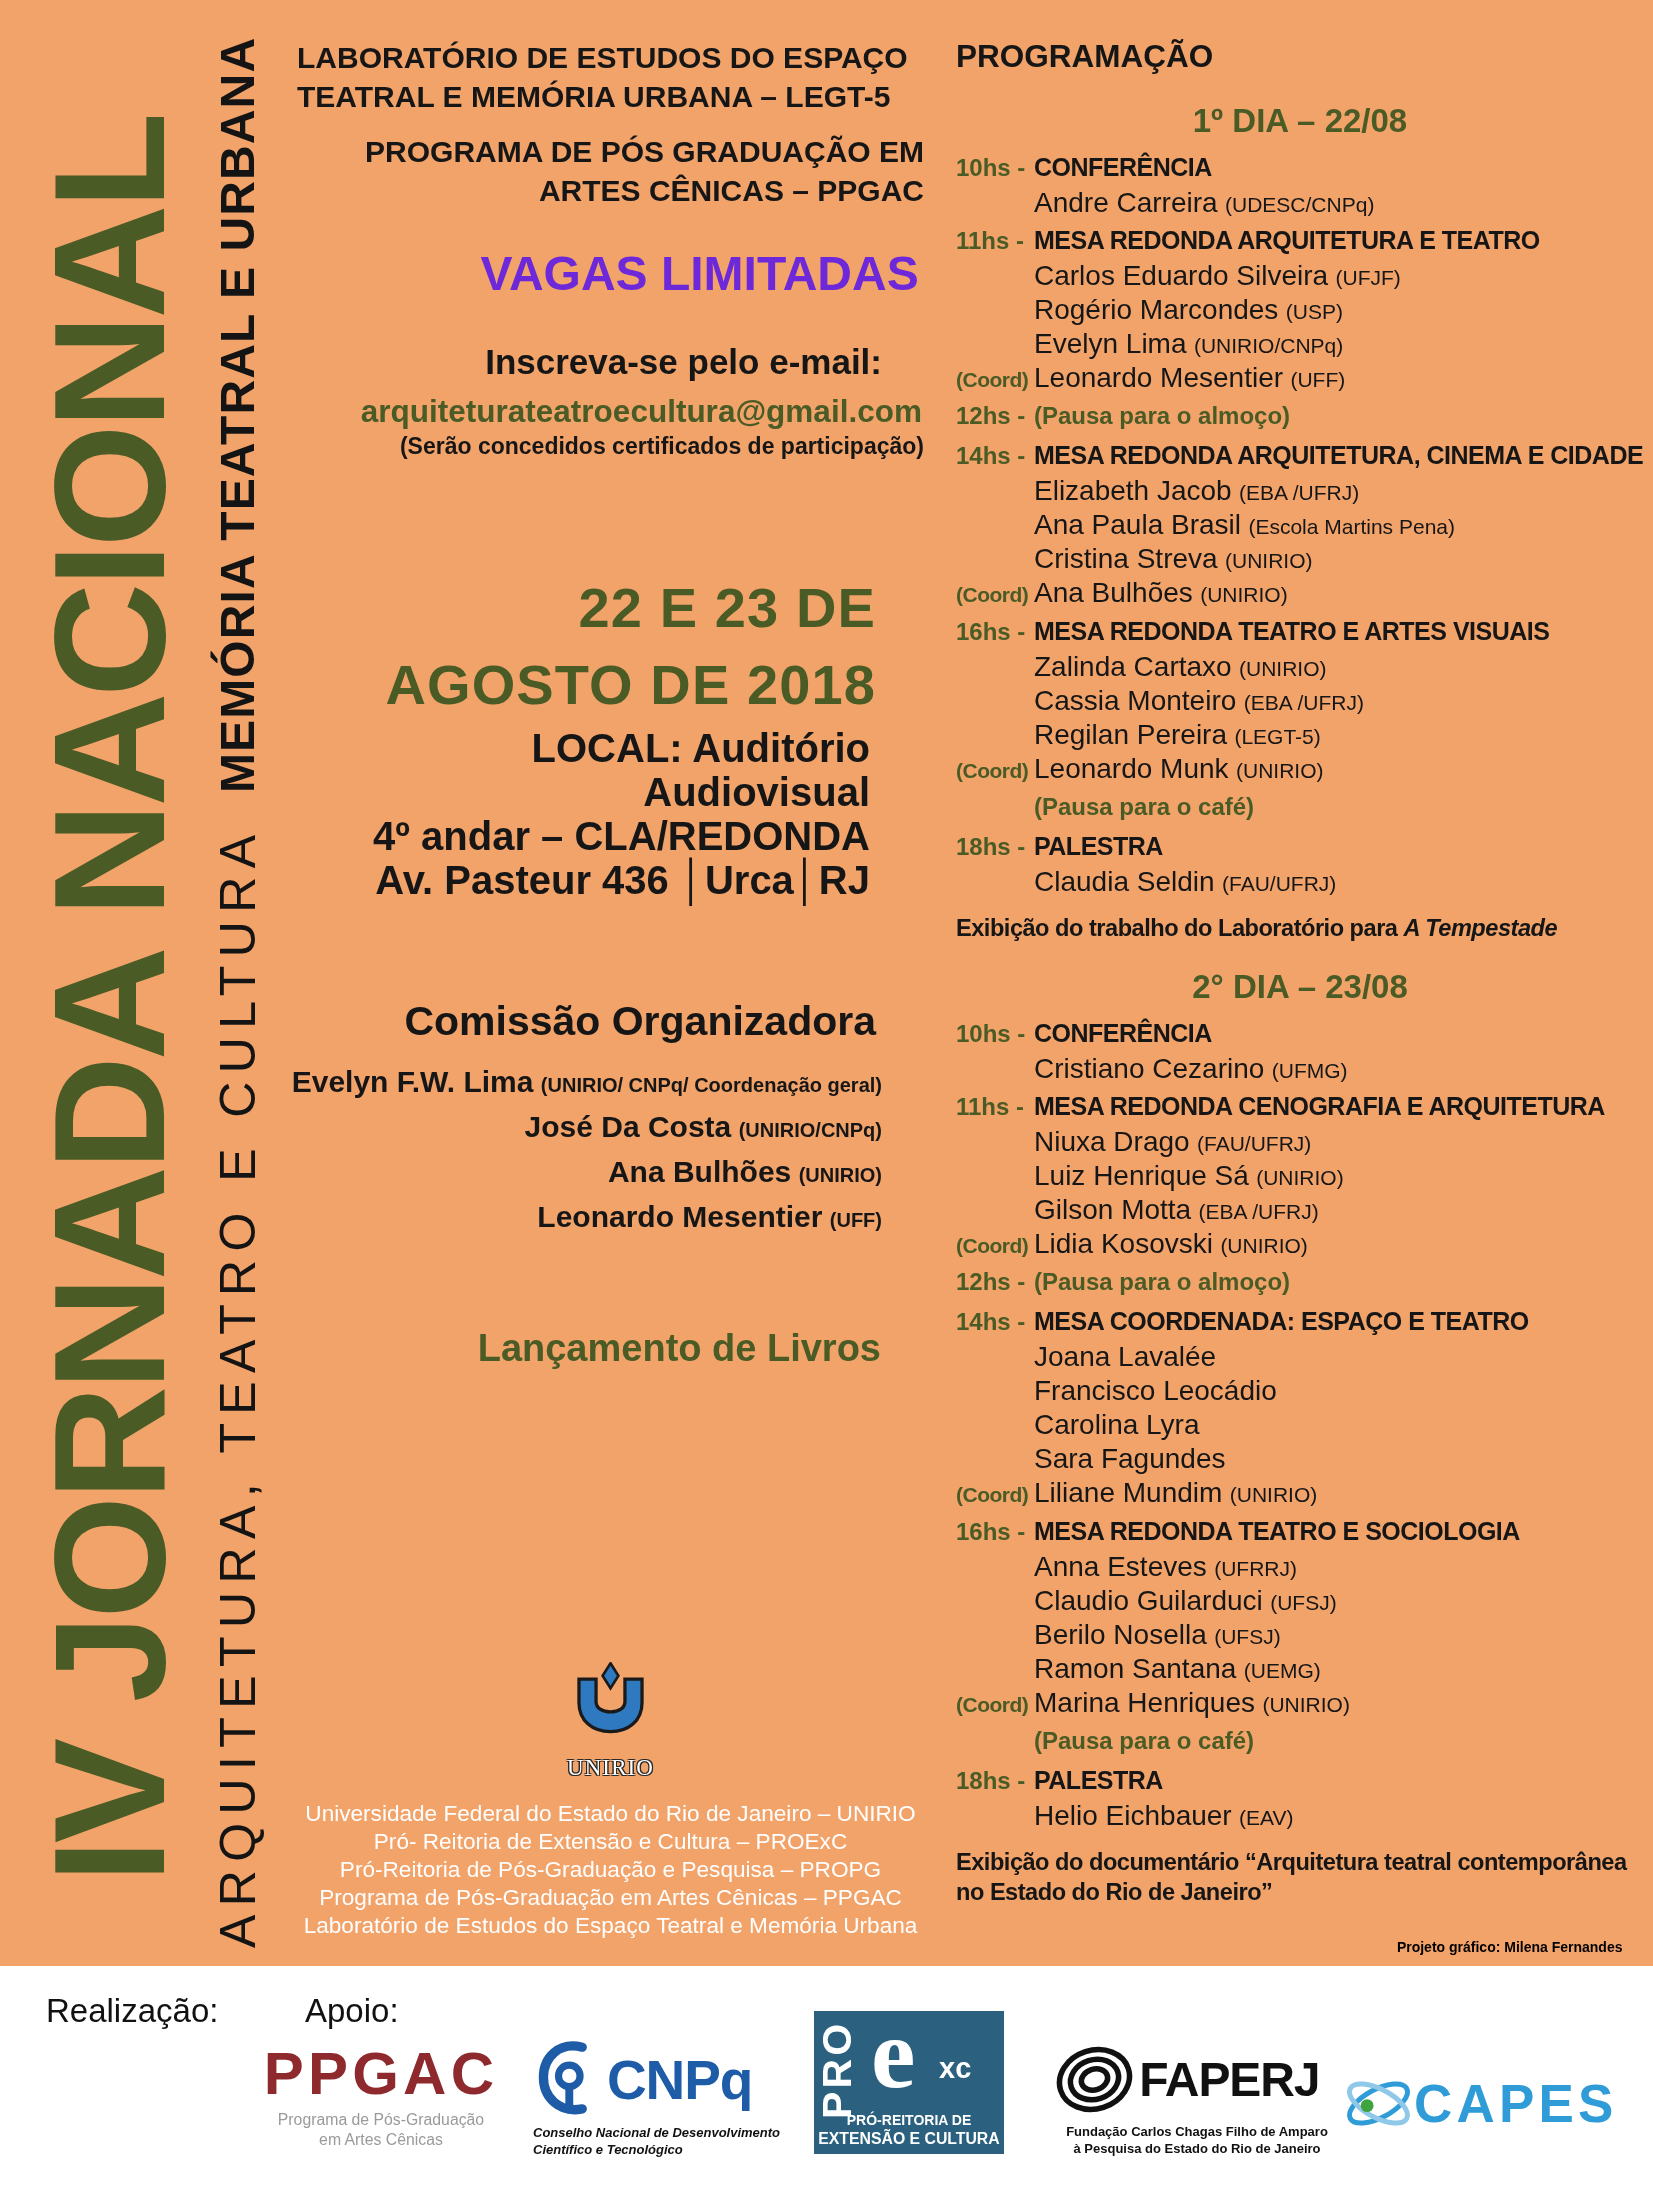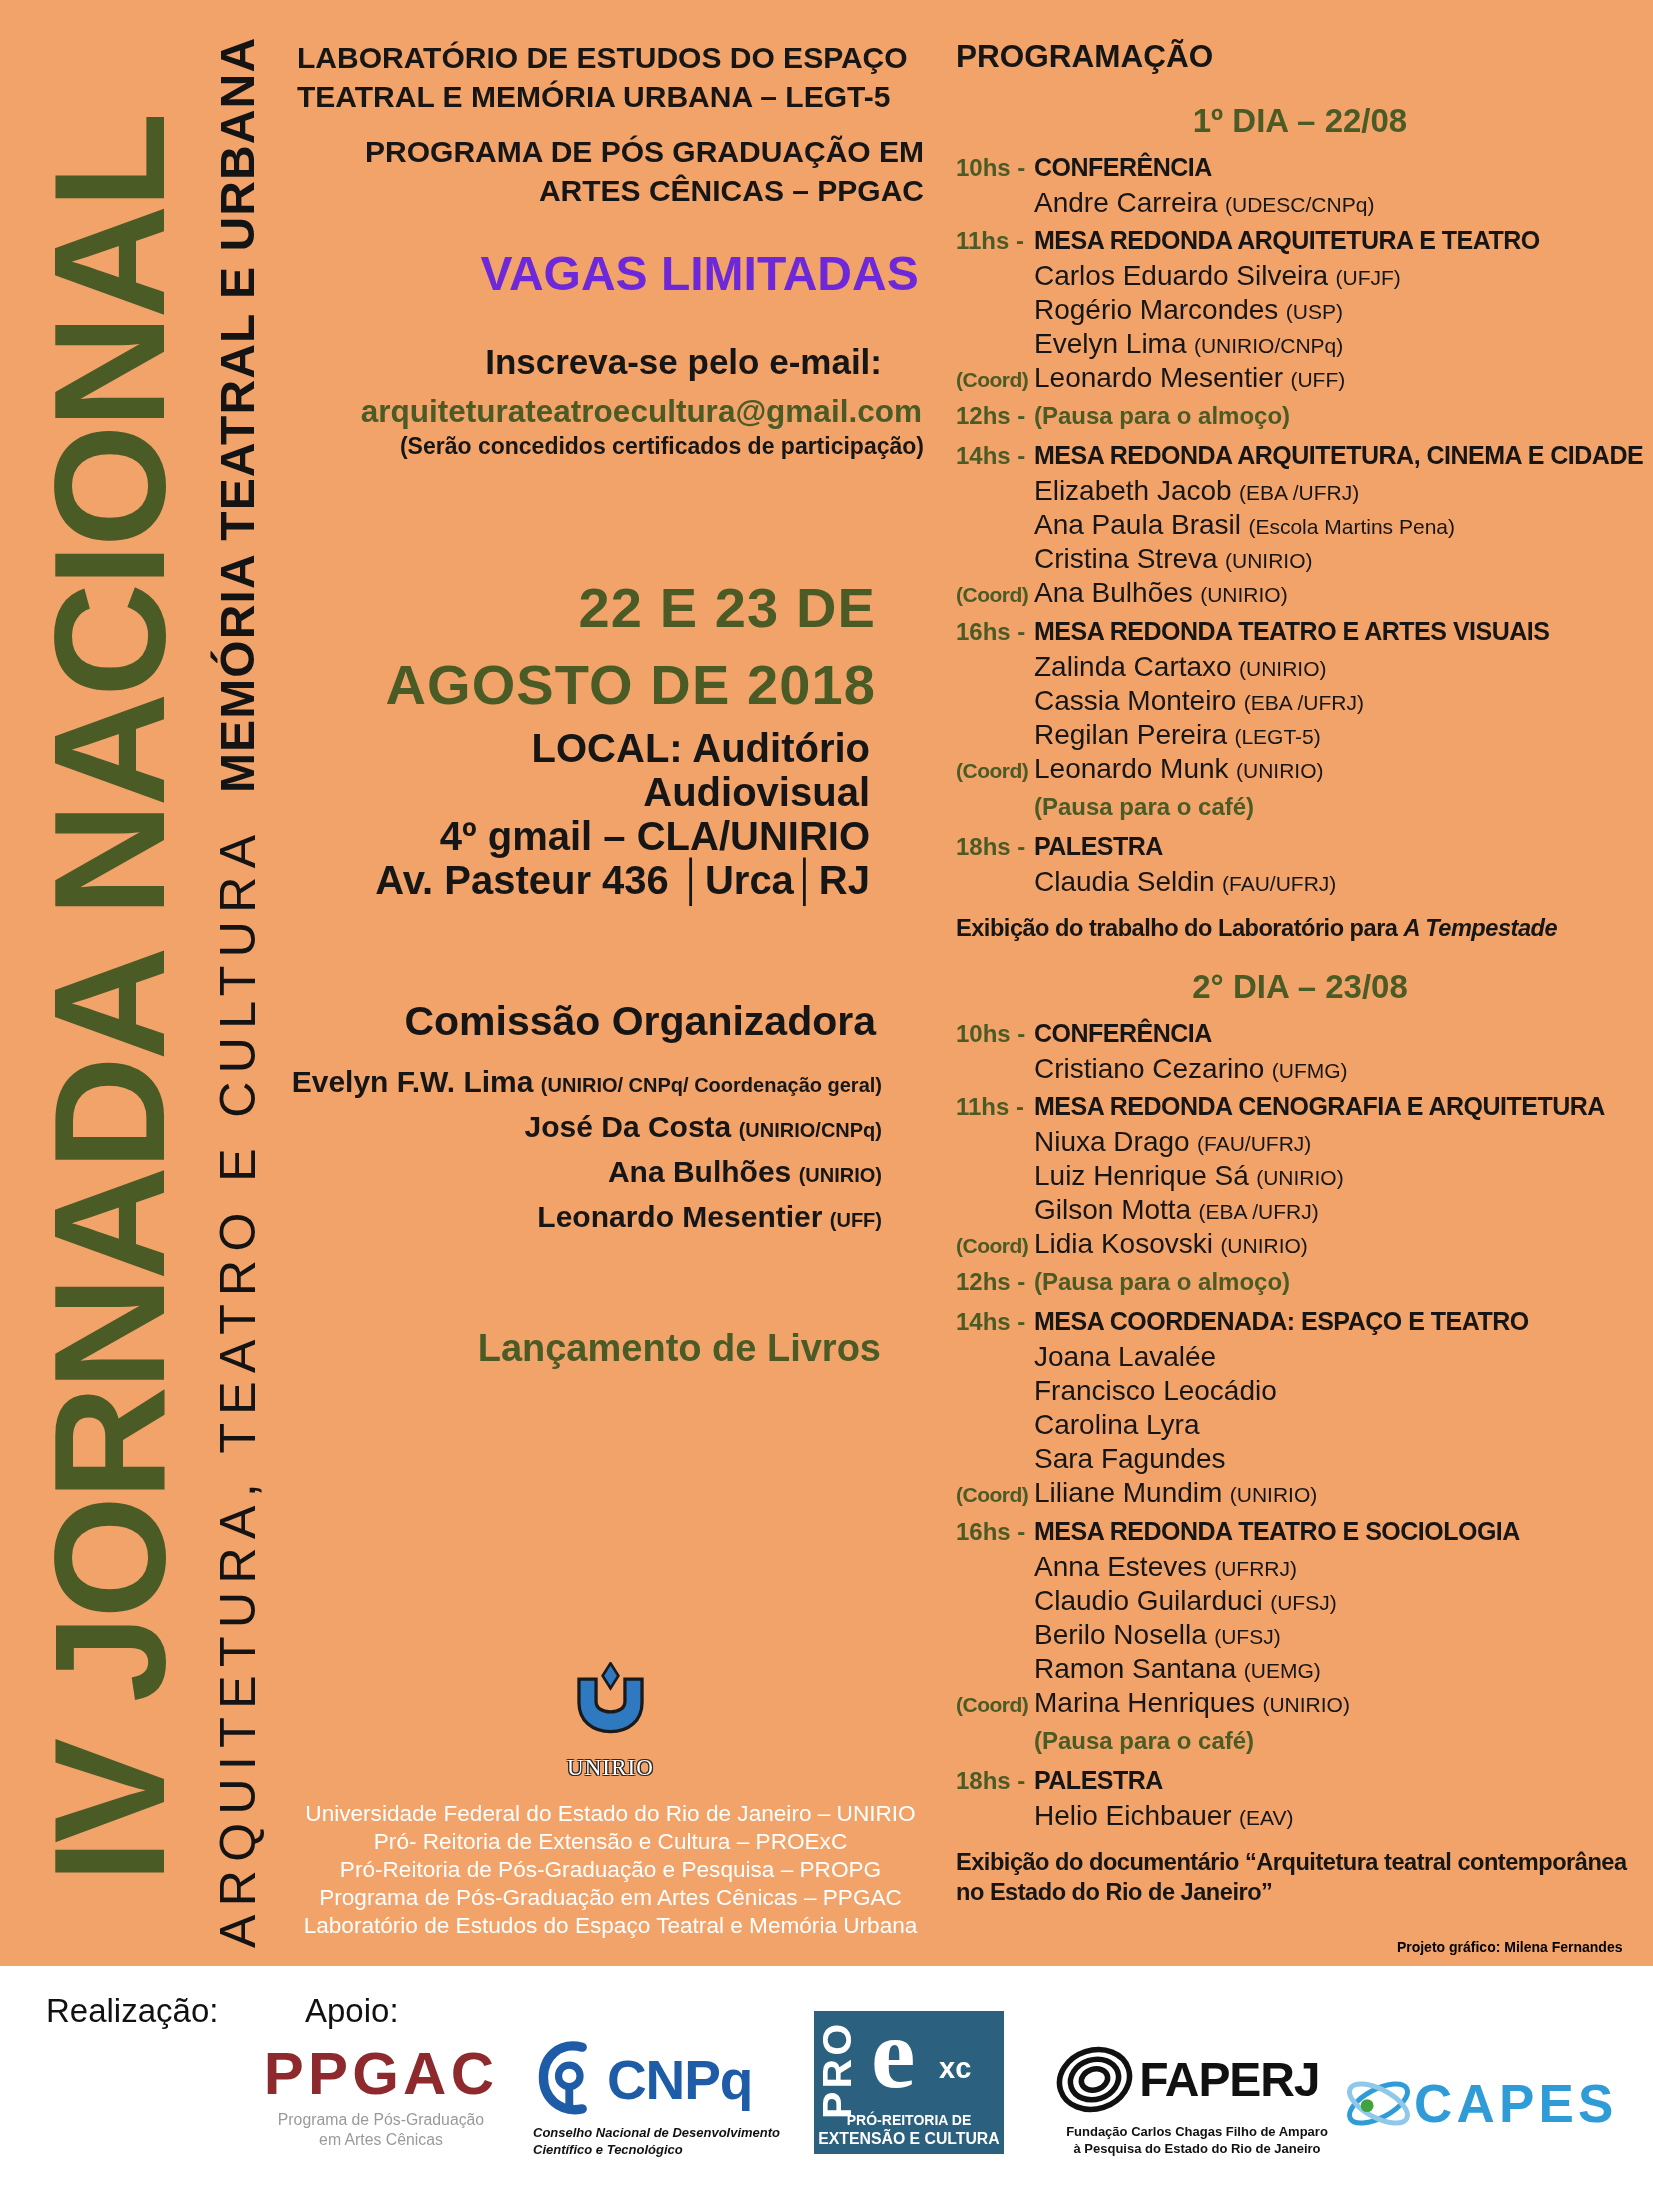--- a/index.html
+++ b/index.html
@@ -137,21 +137,21 @@
       <div>ARTES CÊNICAS – PPGAC</div>
     </div>
     <div class="c-vagas">VAGAS LIMITADAS</div>
     <div class="c-inscreva">Inscreva-se pelo e-mail:</div>
     <div class="c-email">arquiteturateatroecultura@gmail.com</div>
     <div class="c-cert">(Serão concedidos certificados de participação)</div>
     <div class="c-date1">22 E 23 DE</div>
     <div class="c-date2">AGOSTO DE 2018</div>
     <div class="c-local">
       <div>LOCAL: Auditório Audiovisual</div>
-      <div>4º gmail – CLA/UNIRIO</div>
+      <div>4º andar – CLA/REDONDA</div>
       <div>Av. Pasteur 436 │Urca│RJ</div>
     </div>
     <div class="c-comissao-title">Comissão Organizadora</div>
     <div class="c-names">
 
         <div class="cname-row">
           <span class="cname">Evelyn F.W. Lima</span>
           <span class="caff">(UNIRIO/ CNPq/ Coordenação geral)</span>
         </div>
 

